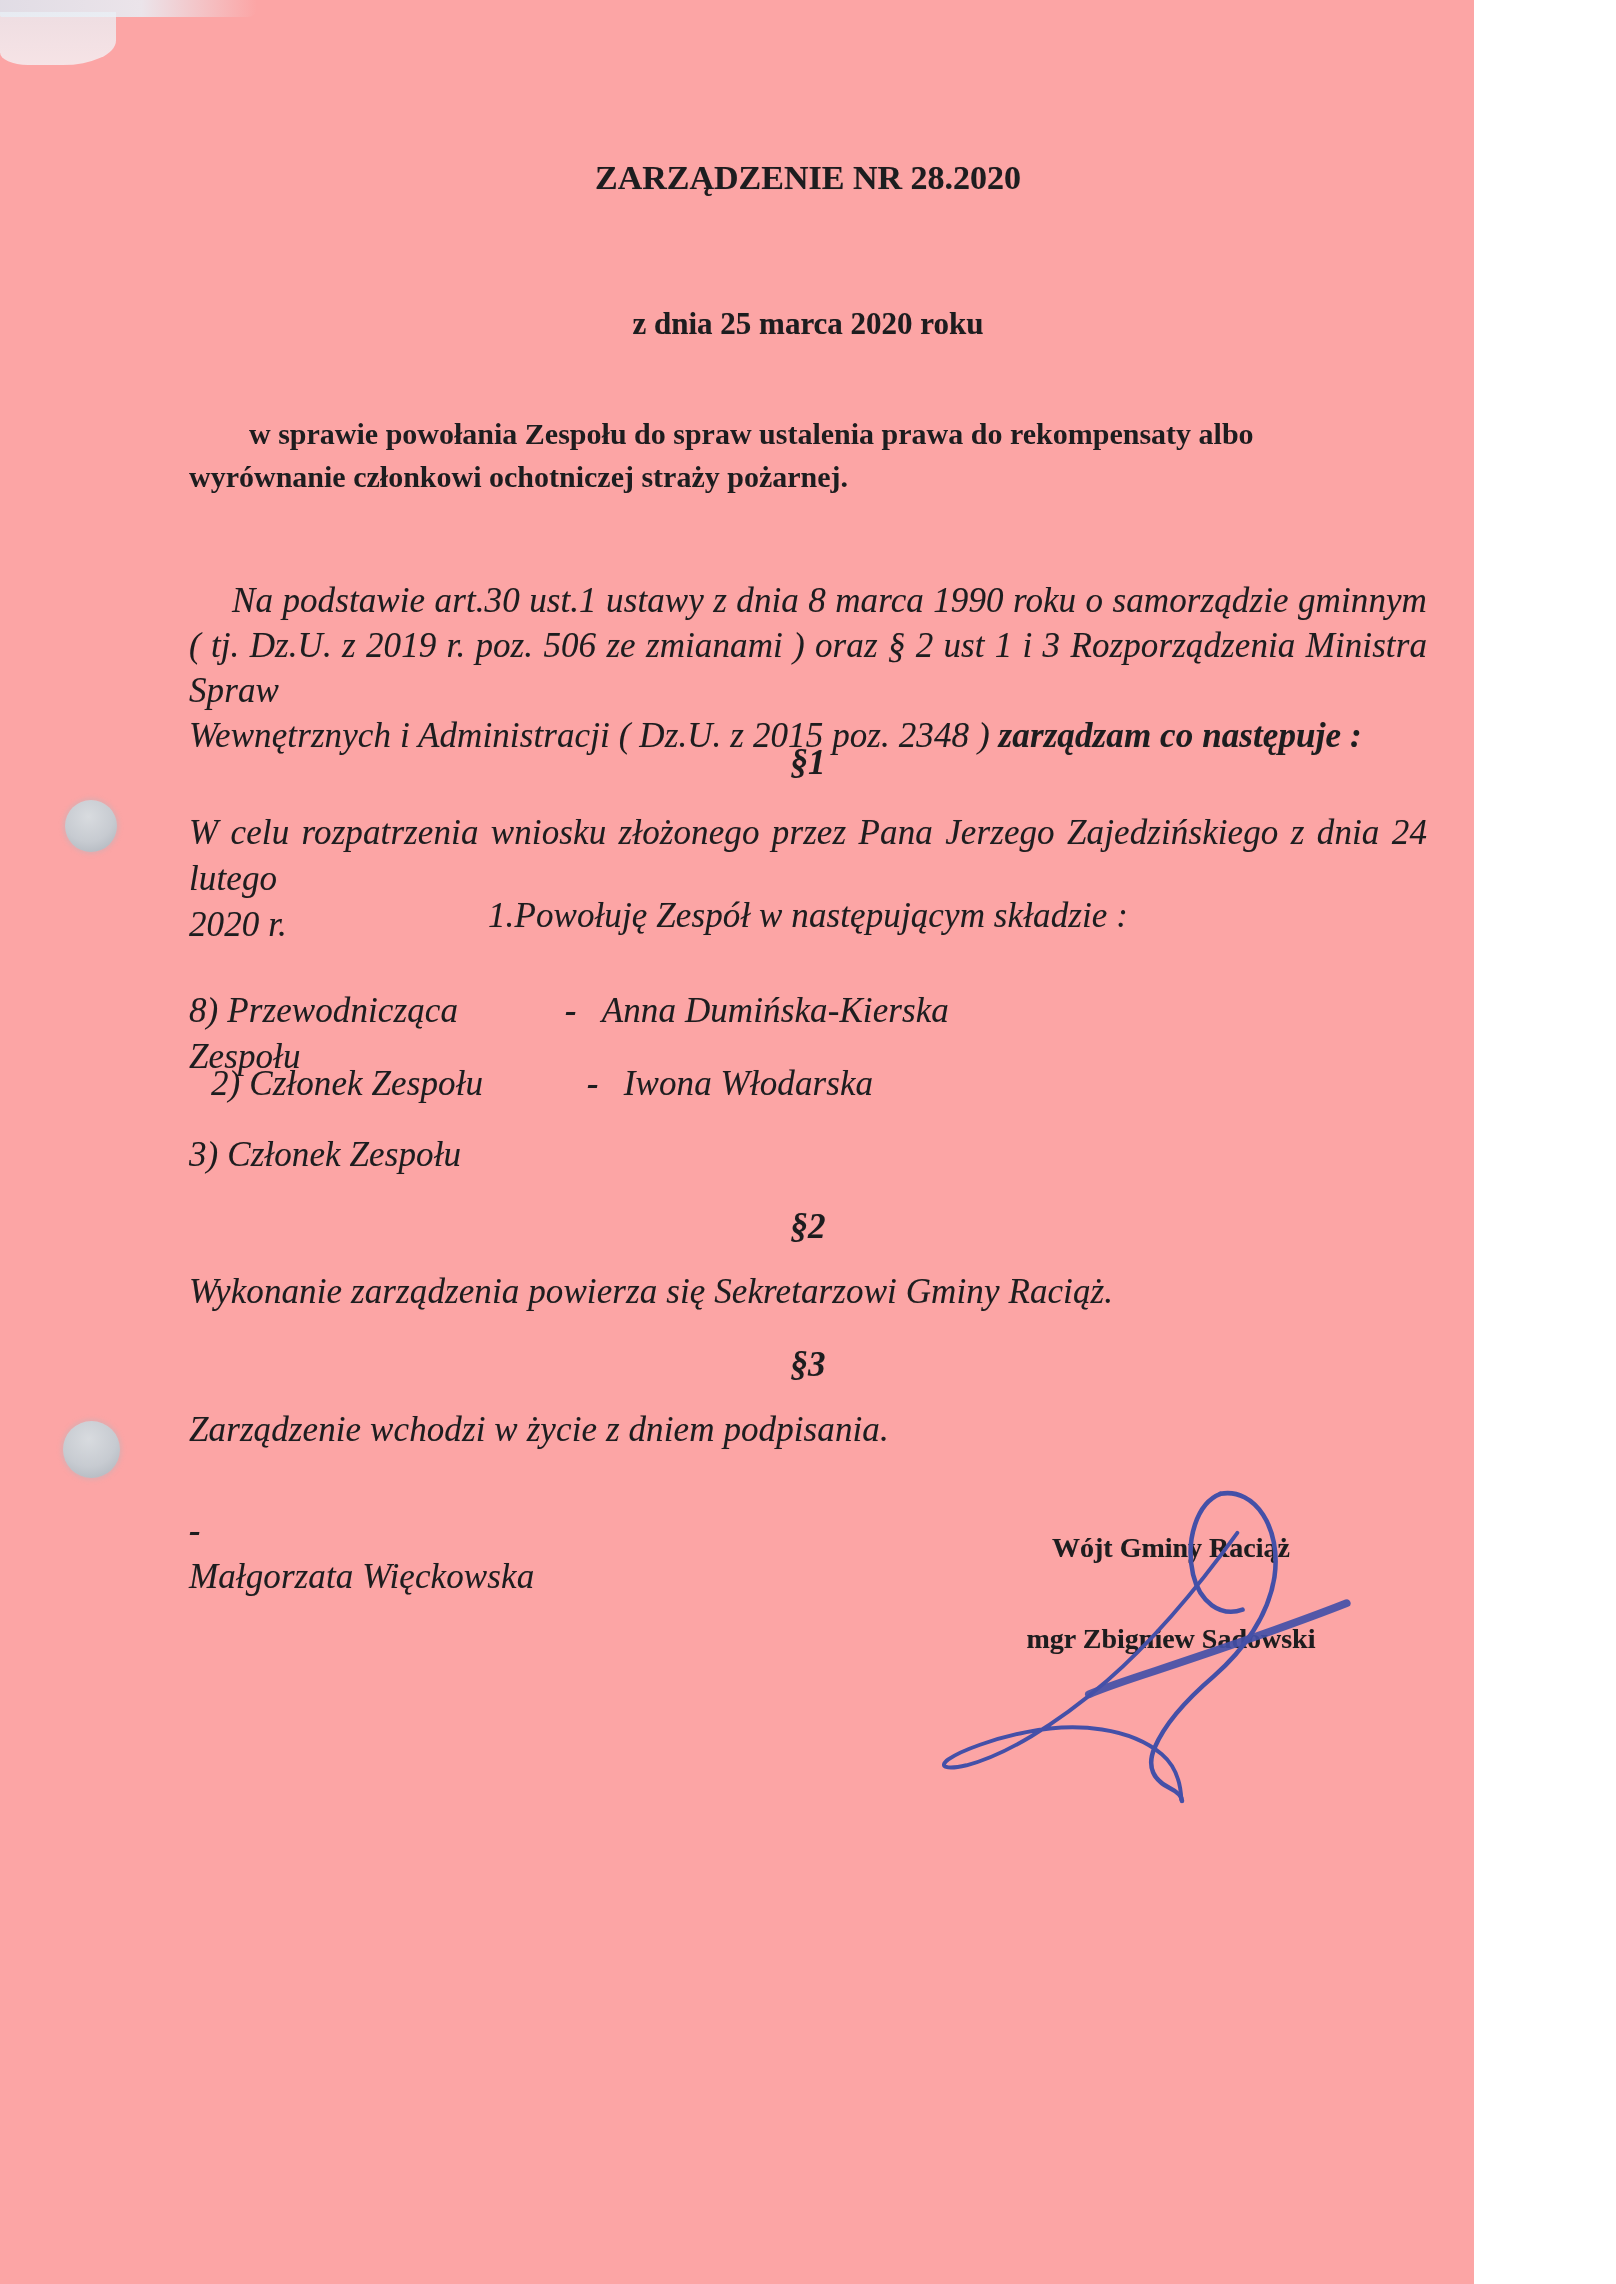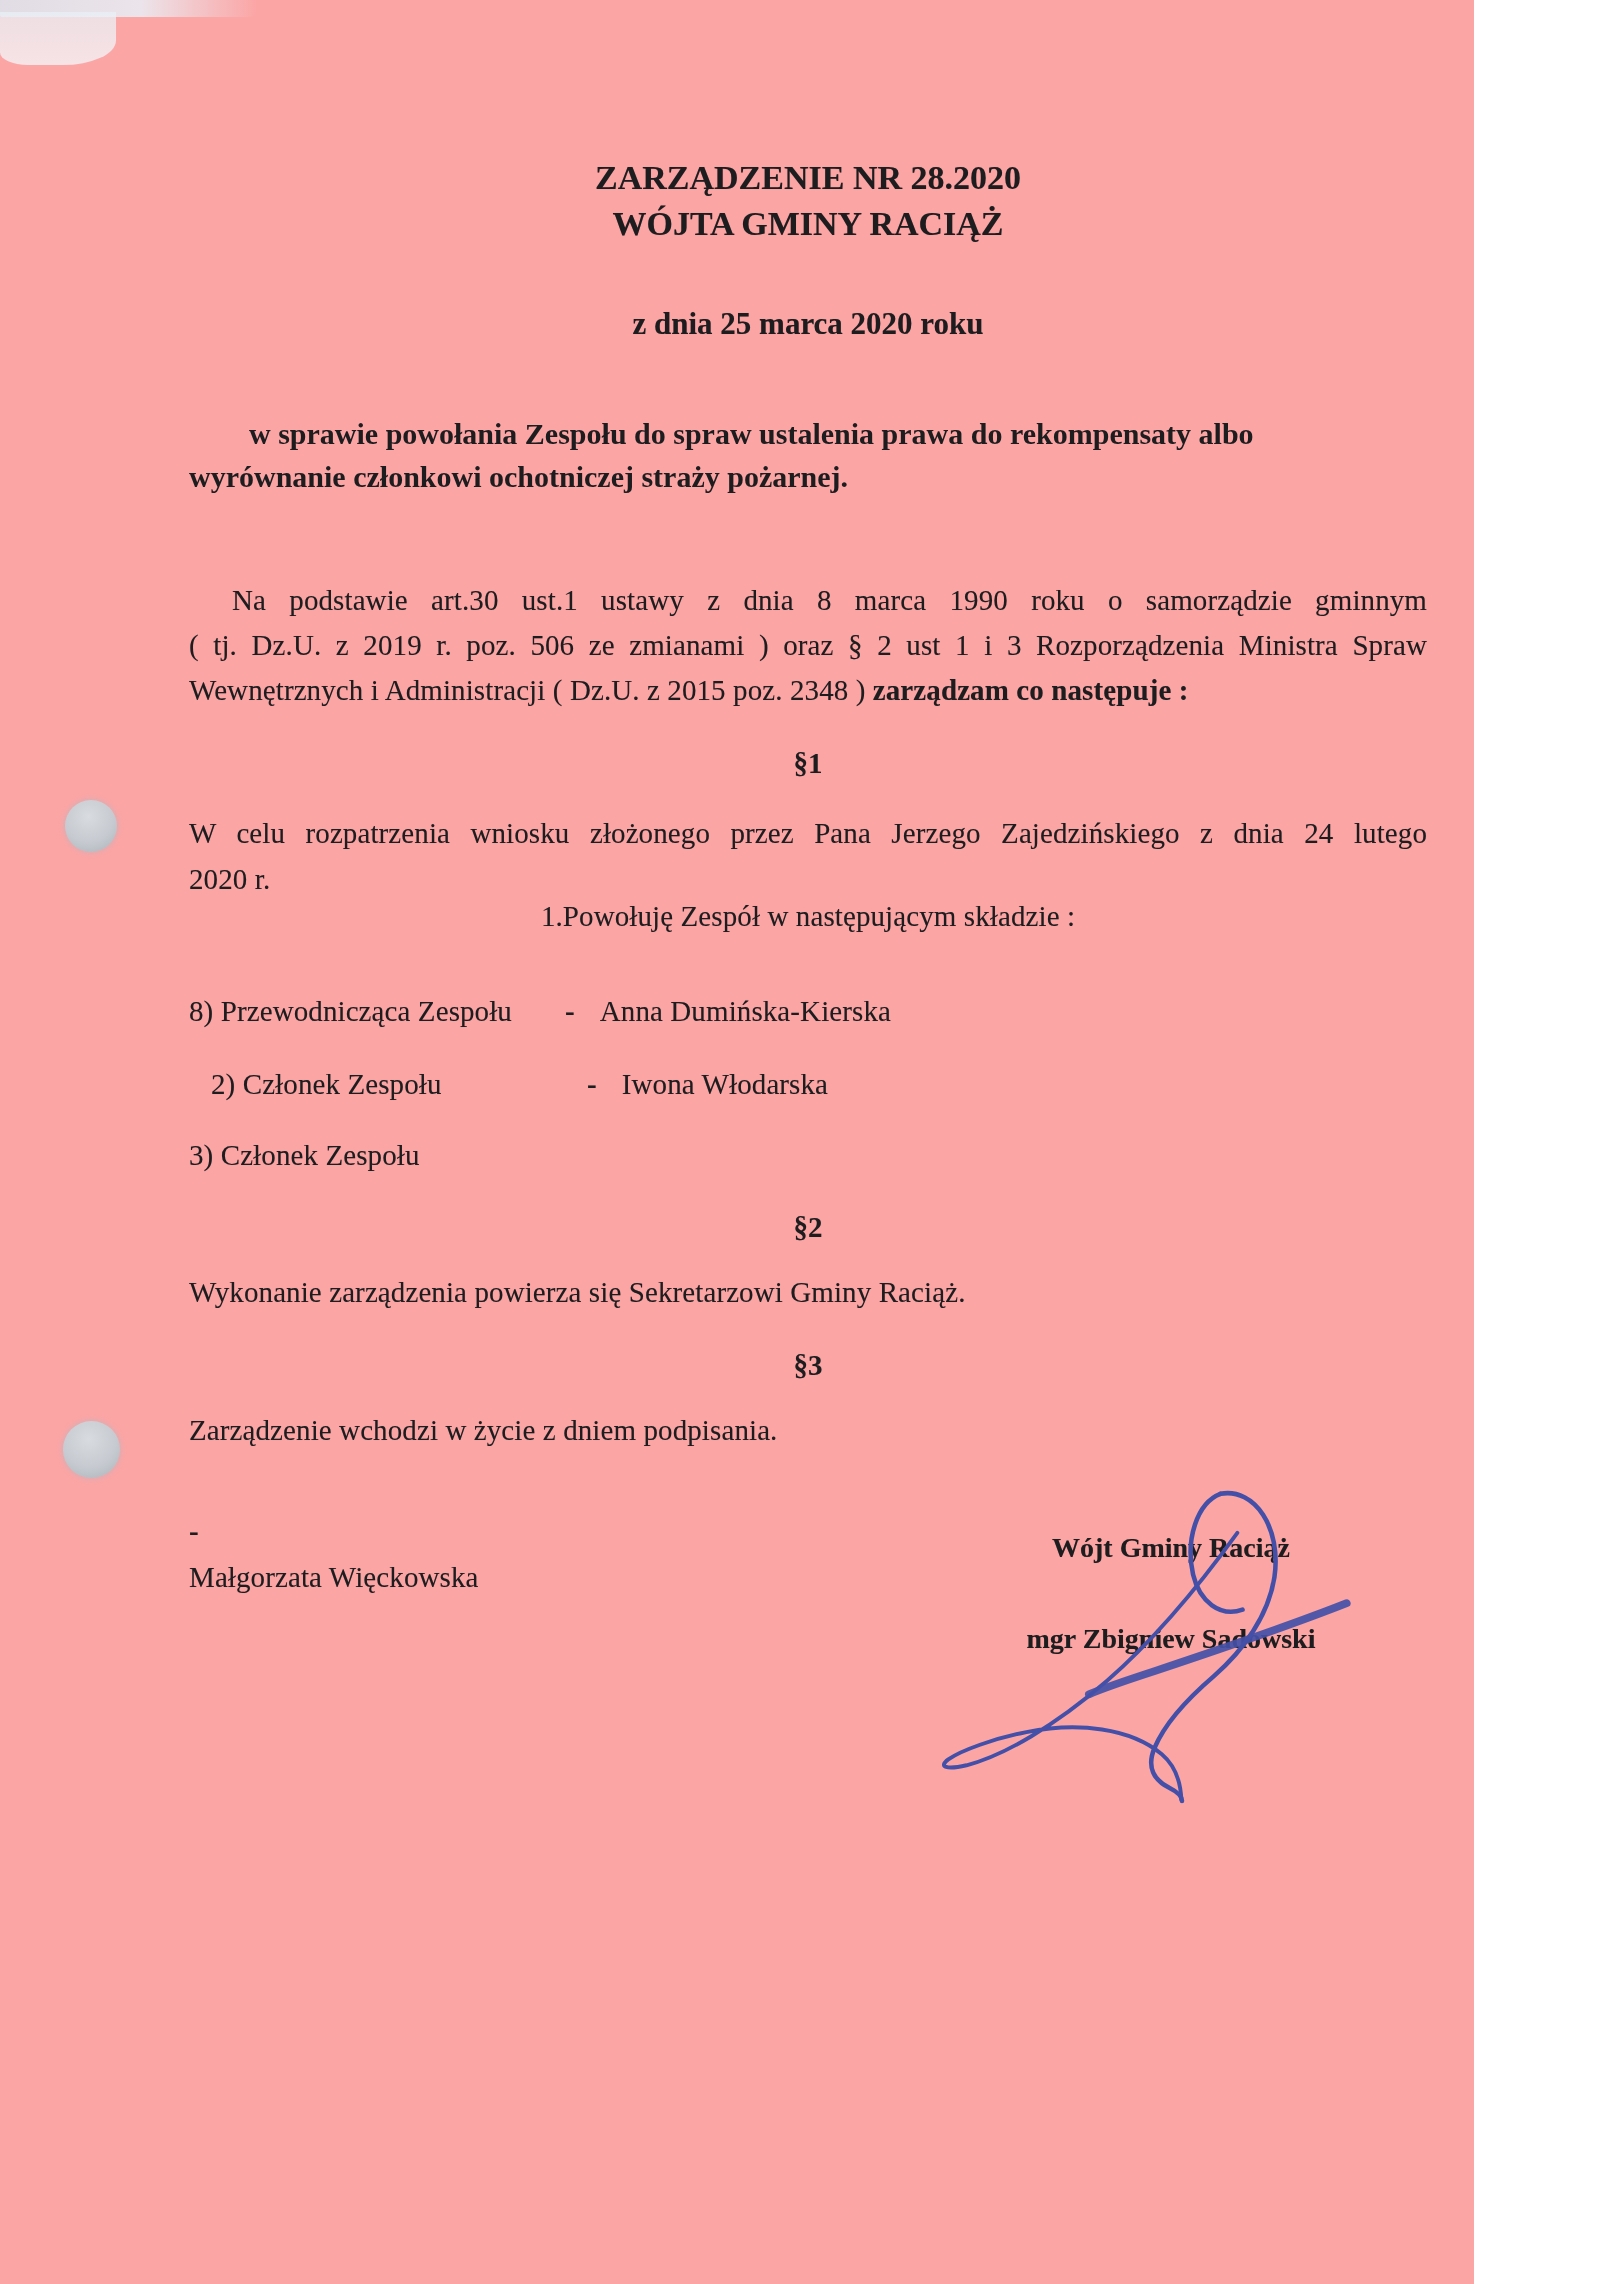--- a/index.html
+++ b/index.html
@@ -28,22 +28,22 @@
     position:absolute;border-radius:50%;
     background:radial-gradient(circle at 45% 32%,#d8dbdf 0%,#c7cbd1 55%,#abb1b9 100%);
     box-shadow:0 0 4.6px 2px rgba(178,184,192,.38);
   }
   .hole.h1{left:65px;top:800px;width:52px;height:52px;}
   .hole.h2{left:63px;top:1421px;width:57px;height:57px;}
 
   .content{position:absolute;left:189px;top:0;width:1238px;}
   .abs{position:absolute;left:0;width:1238px;}
 
-  .tx{font-size:29px;line-height:46px;letter-spacing:0.1px;
-      text-shadow:0 0 0.7px rgba(20,20,20,.28);}
+  .tx{font-size:35px;line-height:46px;letter-spacing:0.1px;
+      text-shadow:0 0 0.7px rgba(20,20,20,.28);font-style:italic;}
   .b{font-weight:700;}
   .center{text-align:center;}
   .just{text-align:justify;text-align-last:justify;}
   .title{font-size:34px;line-height:46px;font-weight:700;text-align:center;
          text-shadow:0 0 0.7px rgba(10,10,10,.32);}
   .subject{font-size:30px;font-weight:700;line-height:43px;margin-top:20px;}
   .indent-subject{text-indent:60px;}
   .indent-legal{text-indent:43px;}
   .legal{line-height:45px;}
 
@@ -67,21 +67,20 @@
   <div class="scan-noise-1"></div>
   <div class="scan-noise-2"></div>
 
   <div class="hole h1"></div>
   <div class="hole h2"></div>
 
   <div class="content">
 
     <div class="abs title" style="top:155px;">
       <div>ZARZĄDZENIE NR 28.2020</div>
-      <div>WÓJTA GMINY RACIĄŻ</div>
     </div>
 
     <div class="abs title" style="top:301px;font-size:31px;">z dnia 25 marca 2020 roku</div>
 
     <div class="abs subject" style="top:392px;">
       <div class="indent-subject">w sprawie powołania Zespołu do spraw ustalenia prawa do rekompensaty albo</div>
       <div>wyrównanie członkowi ochotniczej straży pożarnej.</div>
     </div>
 
     <div class="abs tx legal" style="top:578px;">

